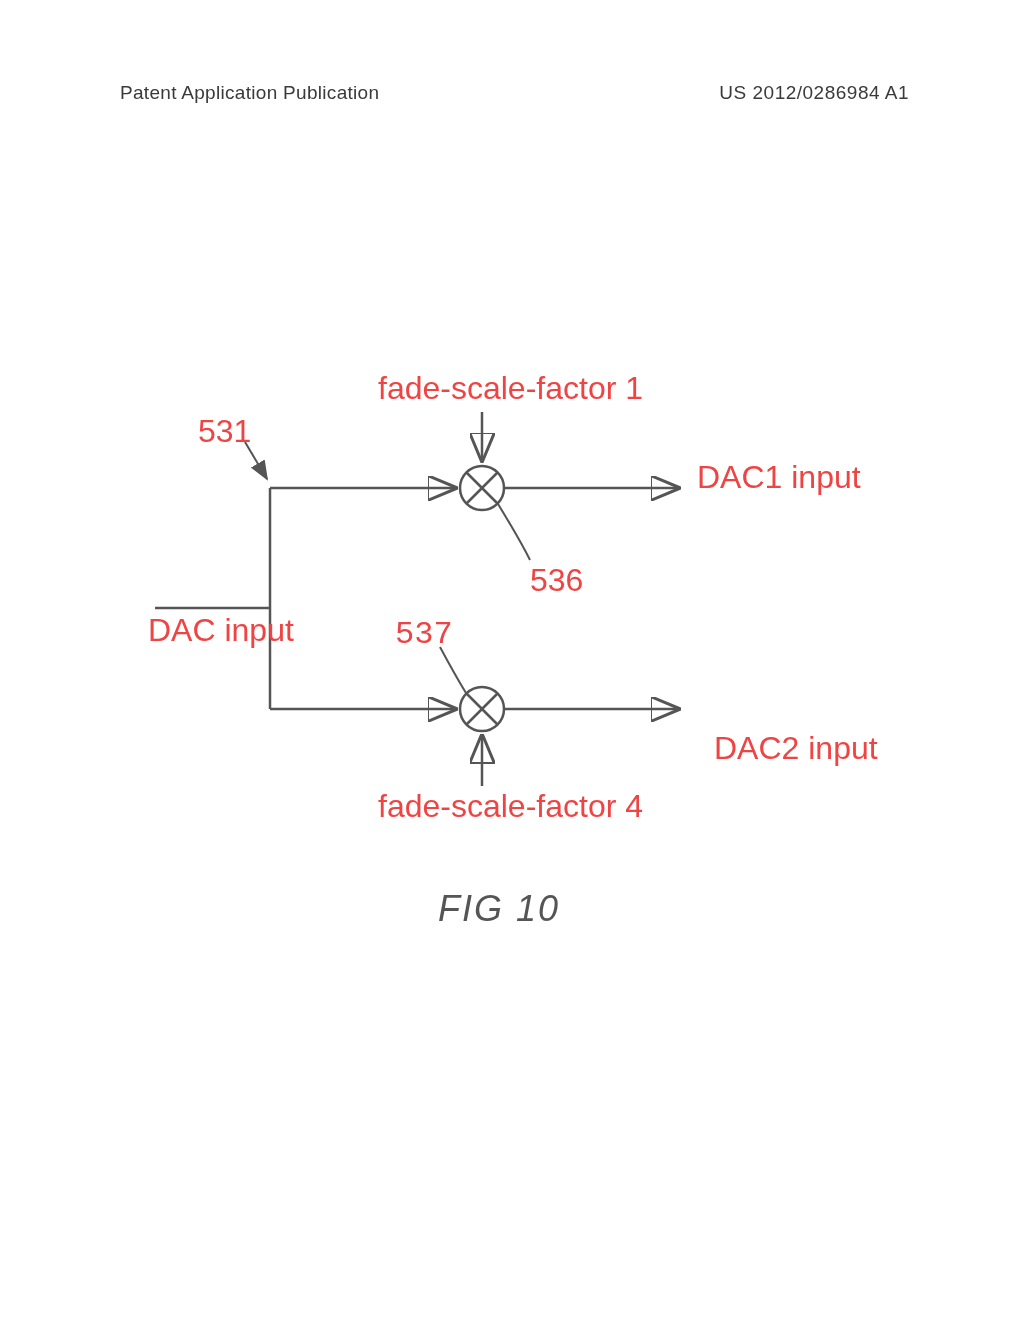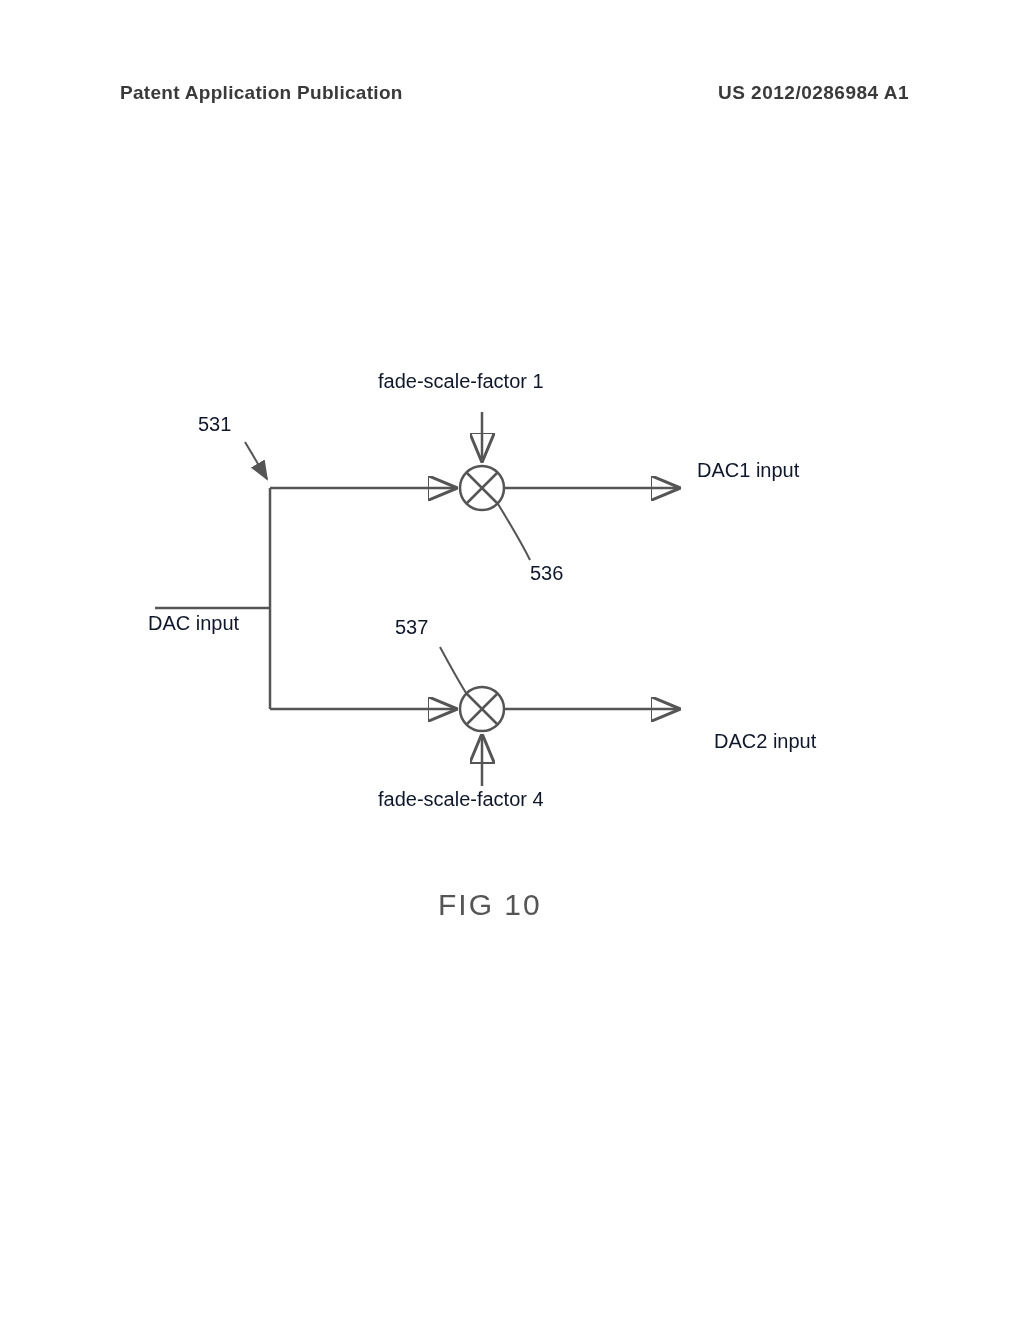--- a/index.html
+++ b/index.html
@@ -17,21 +17,21 @@
     }
     .header {
       position: absolute;
       top: 82px;
       left: 0;
       width: 100%;
       display: flex;
       justify-content: space-between;
       padding: 0 115px 0 120px;
       font-size: 19px;
-      font-weight: bold;
+      font-weight: normal;
     }
     .header-left {
       letter-spacing: 0.3px;
     }
     .header-center {
       position: absolute;
       left: 50%;
       transform: translateX(-50%);
       white-space: nowrap;
     }
@@ -45,29 +45,30 @@
       width: 100%;
       height: 550px;
     }
     .diagram-svg {
       position: absolute;
       top: 0;
       left: 0;
     }
     .label {
       position: absolute;
-      font-size: 20px;
-      color: #0f172a;
+      font-size: 32px;
+      color: #ef4444;
       white-space: nowrap;
     }
     .fig-label {
       position: absolute;
-      font-size: 30px;
+      font-size: 36px;
       color: #555;
       letter-spacing: 2px;
+      font-style: italic;
     }
   </style>
 </head>
 <body>
 
 <div class="header">
   <span class="header-left">Patent Application Publication</span>
   <span class="header-right">US 2012/0286984 A1</span>
 </div>
 
@@ -110,20 +111,20 @@
 
     <path d="M 498 144 Q 520 180 530 200" fill="none" stroke="#555" stroke-width="2"></path>
 
     <path d="M 440 287 Q 455 315 466 333" fill="none" stroke="#555" stroke-width="2"></path>
   </svg>
 
   <div class="label" style="top:10px; left:378px;">fade-scale-factor 1</div>
   <div class="label" style="top:53px; left:198px;">531</div>
   <div class="label" style="top:228px; left:148px;margin-top:24px;">DAC input</div>
   <div class="label" style="top:202px; left:530px;">536</div>
-  <div class="label" style="top:256px; left:395px;">537</div>
+  <div class="label" style="top:256px; left:395px;font-family:Liberation Mono, monospace;">537</div>
   <div class="label" style="top:99px; left:697px;">DAC1 input</div>
   <div class="label" style="top:334px; left:714px;margin-top:36px;">DAC2 input</div>
   <div class="label" style="top:428px; left:378px;">fade-scale-factor 4</div>
 
   <div class="fig-label" style="top:528px; left:438px;">FIG 10</div>
 
 </div>
 
 </body></html>

